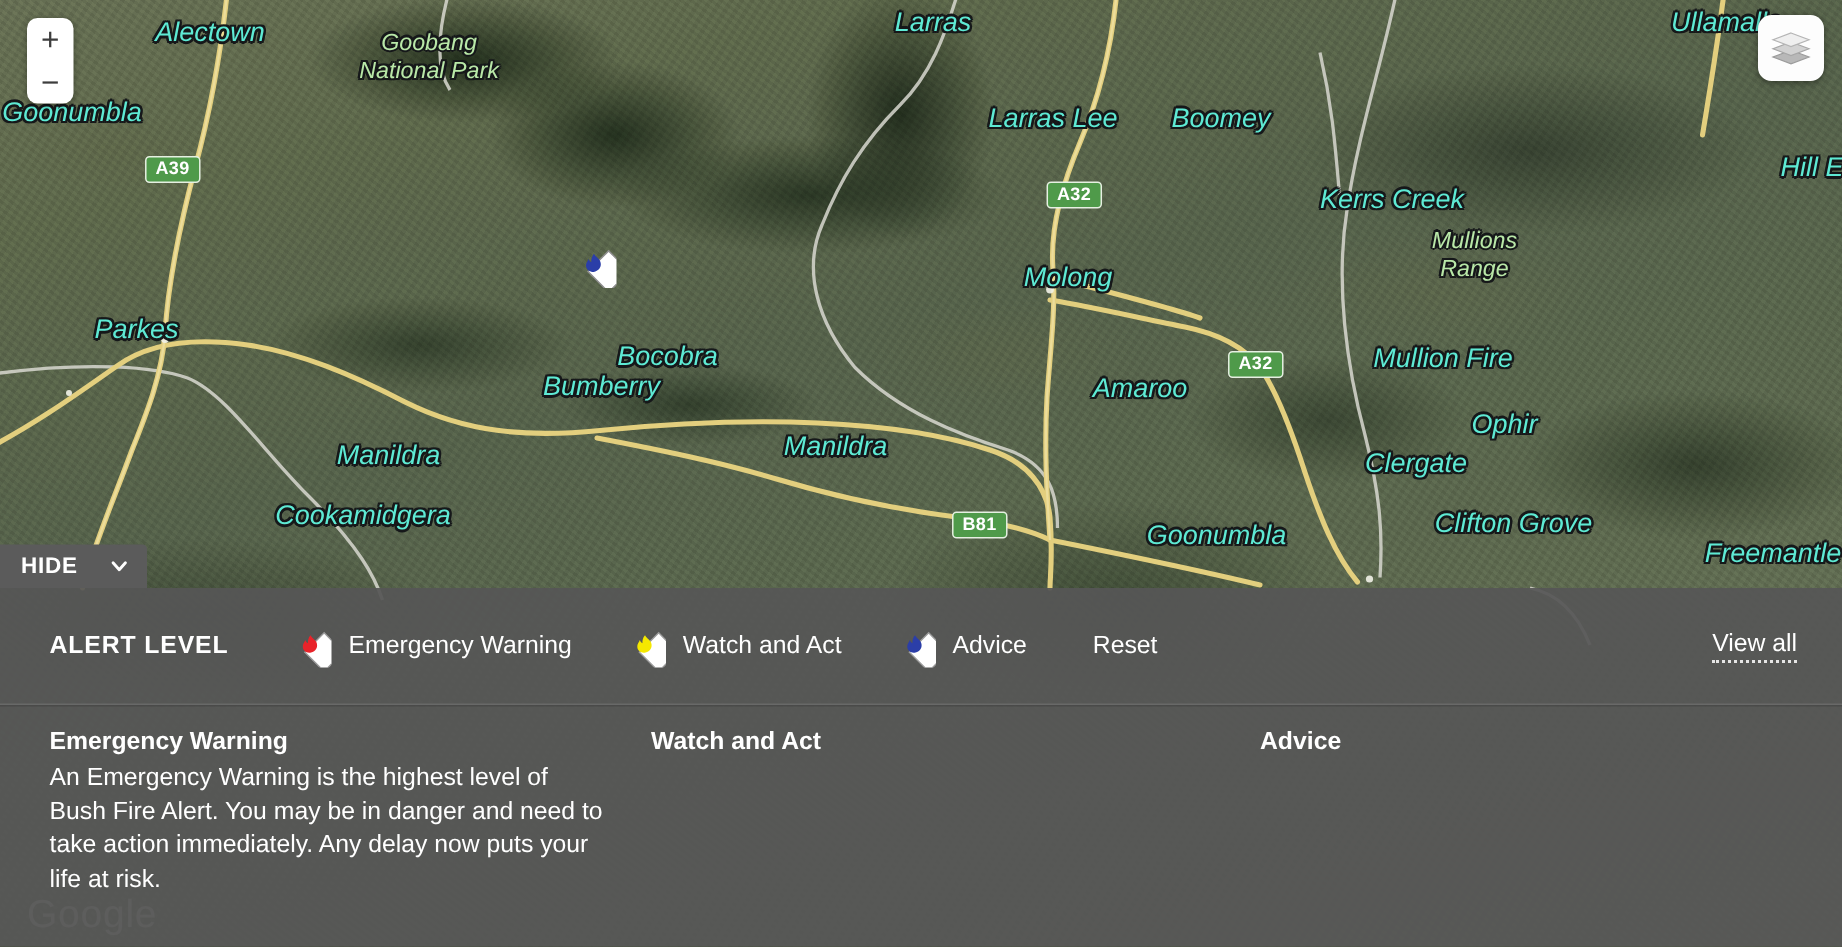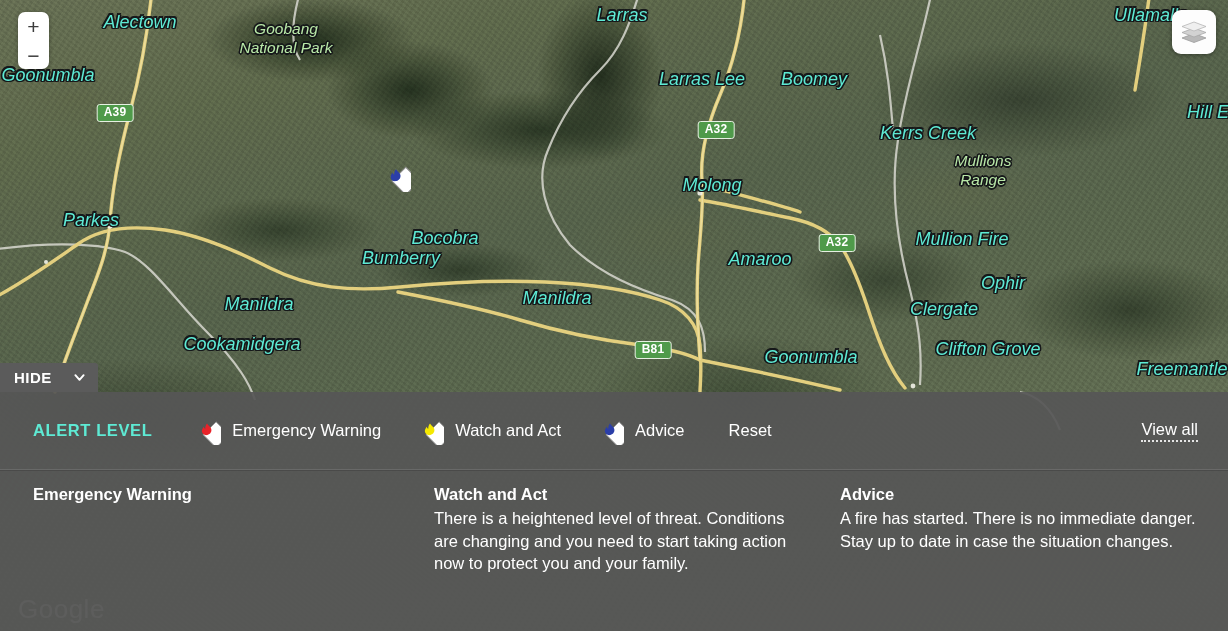--- a/index.html
+++ b/index.html
@@ -200,21 +200,21 @@
     border-bottom: 1px solid rgba(120,120,120,.55);
   }
   #legend-bar:after {
     content:"";
     position:absolute;
     left:0; right:0; bottom:-2px;
     height:1px;
     background: rgba(62,62,62,.5);
   }
   #alert-level-title {
-    color: #5eead4;
+    color: #ffffff;
     font-size: 16.5px;
     font-weight: bold;
     letter-spacing: .6px;
     margin-right: 41px;
     white-space: nowrap;
   }
   .legend-item {
     display: flex;
     align-items: center;
     gap: 11px;
@@ -322,21 +322,21 @@
       <div class="mlabel" style="left:91px;  top:220px">Parkes</div>
       <div class="mlabel" style="left:445px; top:238px">Bocobra</div>
       <div class="mlabel" style="left:401px; top:258px">Bumberry</div>
       <div class="mlabel" style="left:962px; top:239px">Mullion Fire</div>
       <div class="mlabel" style="left:760px; top:259px">Amaroo</div>
       <div class="mlabel" style="left:557px; top:298px">Manildra</div>
       <div class="mlabel" style="left:1003px;top:283px">Ophir</div>
       <div class="mlabel" style="left:259px; top:304px">Manildra</div>
       <div class="mlabel" style="left:944px; top:309px">Clergate</div>
       <div class="mlabel" style="left:242px; top:344px">Cookamidgera</div>
-      <div class="mlabel" style="left:988px;top:349px">Clifton Grove</div>
+      <div class="mlabel" style="left:1009px;top:349px">Clifton Grove</div>
       <div class="mlabel" style="left:811px; top:357px">Goonumbla</div>
       <div class="mlabel" style="left:1182px;top:369px">Freemantle</div>
     </div>
 
     <div class="mlabel park" style="left:286px; top:38px">
       <span>Goobang</span><br>
       <span>National Park</span>
     </div>
     <div class="mlabel park" style="left:983px; top:170px">
       <span>Mullions</span><br>
@@ -408,25 +408,24 @@
       </div>
 
 
       <div id="reset-button">Reset</div>
       <div id="view-all">View all</div>
     </div>
 
     <div id="descriptions">
       <div class="desc-col c1">
         <div class="desc-title">Emergency Warning</div>
+        <div class="desc-body">An Emergency Warning is the highest level of Bush Fire Alert. You may be in danger and need to take action immediately. Any delay now puts your life at risk.</div>
       </div>
       <div class="desc-col c2">
         <div class="desc-title">Watch and Act</div>
-        <div class="desc-body">There is a heightened level of threat. Conditions are changing and you need to start taking action now to protect you and your family.</div>
       </div>
       <div class="desc-col c3">
         <div class="desc-title">Advice</div>
-        <div class="desc-body">A fire has started. There is no immediate danger. Stay up to date in case the situation changes.</div>
       </div>
     </div>
 
   </div>
 </div>
 
 </body></html>

